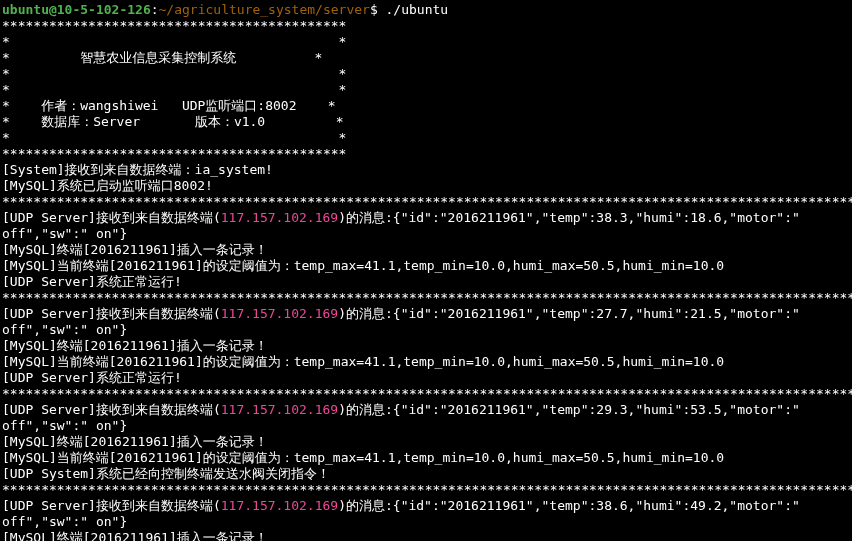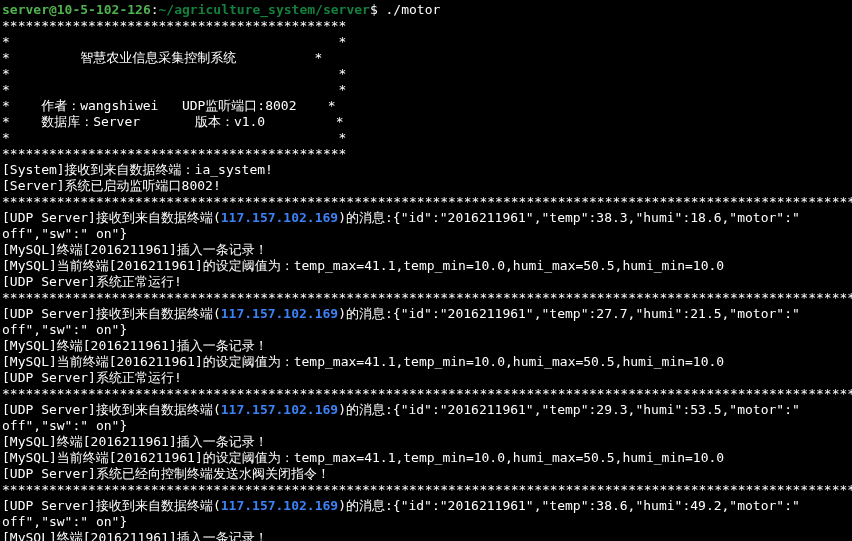--- a/index.html
+++ b/index.html
@@ -12,56 +12,56 @@
   }
   #terminal {
     font-family: "DejaVu Sans Mono", "Consolas", "Menlo", monospace;
     font-size: 13px;
     line-height: 16px;
     color: #ffffff;
     white-space: pre;
     padding: 2px 2px;
   }
   .green  { color: #4fb24f; font-weight: bold; }
-  .blue   { color: #15803d; font-weight: bold; }
+  .blue   { color: #a16207; font-weight: normal; }
   .white  { color: #ffffff; }
-  .magenta{ color: #3b82f6; font-weight: bold; }
+  .magenta{ color: #ec4899; font-weight: normal; }
 </style>
 </head>
 <body>
 
-<div id="terminal"><span><span class="green">server</span><span class="green">@</span><span class="green">10-5-102-126</span><span class="white">:</span><span class="blue">~/agriculture_system/server</span><span class="white">$ </span><span class="white">./motor</span></span>
+<div id="terminal"><span><span class="green">ubuntu</span><span class="green">@</span><span class="green">10-5-102-126</span><span class="white">:</span><span class="blue">~/agriculture_system/server</span><span class="white">$ </span><span class="white">./ubuntu</span></span>
 <span>********************************************</span>
 <span><span>*</span><span>                                          </span><span>*</span></span>
 <span><span>*</span><span>         </span><span>智慧农业信息采集控制系统</span><span>          </span><span>*</span></span>
 <span><span>*</span><span>                                          </span><span>*</span></span>
 <span><span>*</span><span>                                          </span><span>*</span></span>
 <span><span>*</span><span>    </span><span>作者：wangshiwei   UDP监听端口:8002</span><span>    </span><span>*</span></span>
 <span><span>*</span><span>    </span><span>数据库：Server       版本：v1.0</span><span>         </span><span>*</span></span>
 <span><span>*</span><span>                                          </span><span>*</span></span>
 <span>********************************************</span>
 <span>[System]接收到来自数据终端：ia_system!</span>
-<span>[Server]系统已启动监听端口8002!</span>
+<span>[MySQL]系统已启动监听端口8002!</span>
 <span>******************************************************************************************************************</span>
 <span><span>[UDP Server]接收到来自数据终端(</span><span class="magenta">117.157.102.169</span><span>)的消息:</span><span>{"id":"2016211961","temp":38.3,"humi":18.6,"motor":"
 off","sw":" on"}</span></span>
 <span>[MySQL]终端[2016211961]插入一条记录！</span>
 <span>[MySQL]当前终端[2016211961]的设定阈值为：temp_max=41.1,temp_min=10.0,humi_max=50.5,humi_min=10.0</span>
 <span>[UDP Server]系统正常运行!</span>
 <span>******************************************************************************************************************</span>
 <span><span>[UDP Server]接收到来自数据终端(</span><span class="magenta">117.157.102.169</span><span>)的消息:</span><span>{"id":"2016211961","temp":27.7,"humi":21.5,"motor":"
 off","sw":" on"}</span></span>
 <span>[MySQL]终端[2016211961]插入一条记录！</span>
 <span>[MySQL]当前终端[2016211961]的设定阈值为：temp_max=41.1,temp_min=10.0,humi_max=50.5,humi_min=10.0</span>
 <span>[UDP Server]系统正常运行!</span>
 <span>******************************************************************************************************************</span>
 <span><span>[UDP Server]接收到来自数据终端(</span><span class="magenta">117.157.102.169</span><span>)的消息:</span><span>{"id":"2016211961","temp":29.3,"humi":53.5,"motor":"
 off","sw":" on"}</span></span>
 <span>[MySQL]终端[2016211961]插入一条记录！</span>
 <span>[MySQL]当前终端[2016211961]的设定阈值为：temp_max=41.1,temp_min=10.0,humi_max=50.5,humi_min=10.0</span>
-<span>[UDP Server]系统已经向控制终端发送水阀关闭指令！</span>
+<span>[UDP System]系统已经向控制终端发送水阀关闭指令！</span>
 <span>******************************************************************************************************************</span>
 <span><span>[UDP Server]接收到来自数据终端(</span><span class="magenta">117.157.102.169</span><span>)的消息:</span><span>{"id":"2016211961","temp":38.6,"humi":49.2,"motor":"
 off","sw":" on"}</span></span>
 <span>[MySQL]终端[2016211961]插入一条记录！</span>
 
 
 </div>
 
 </body></html>

